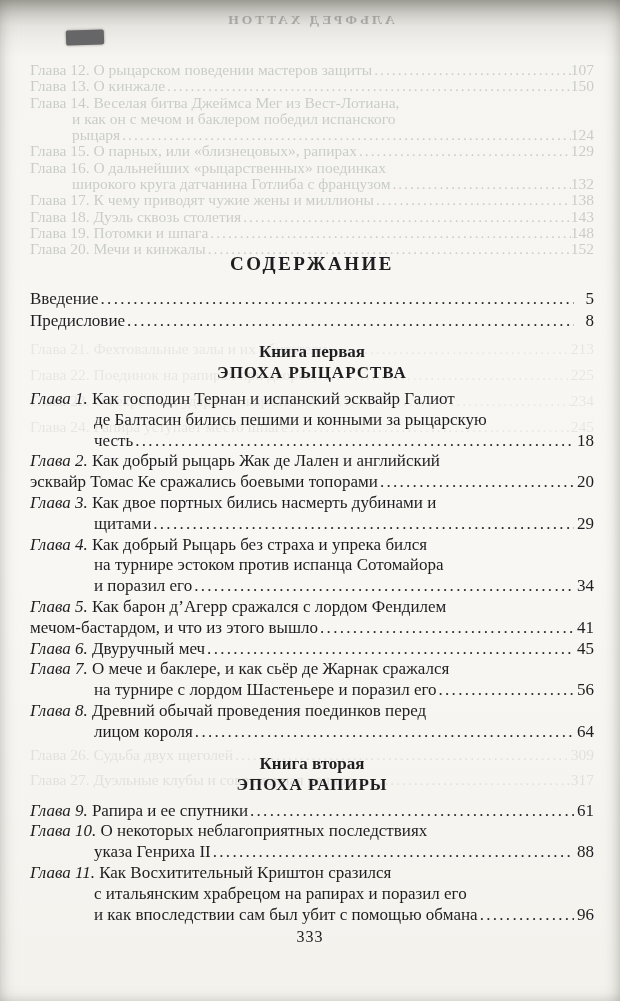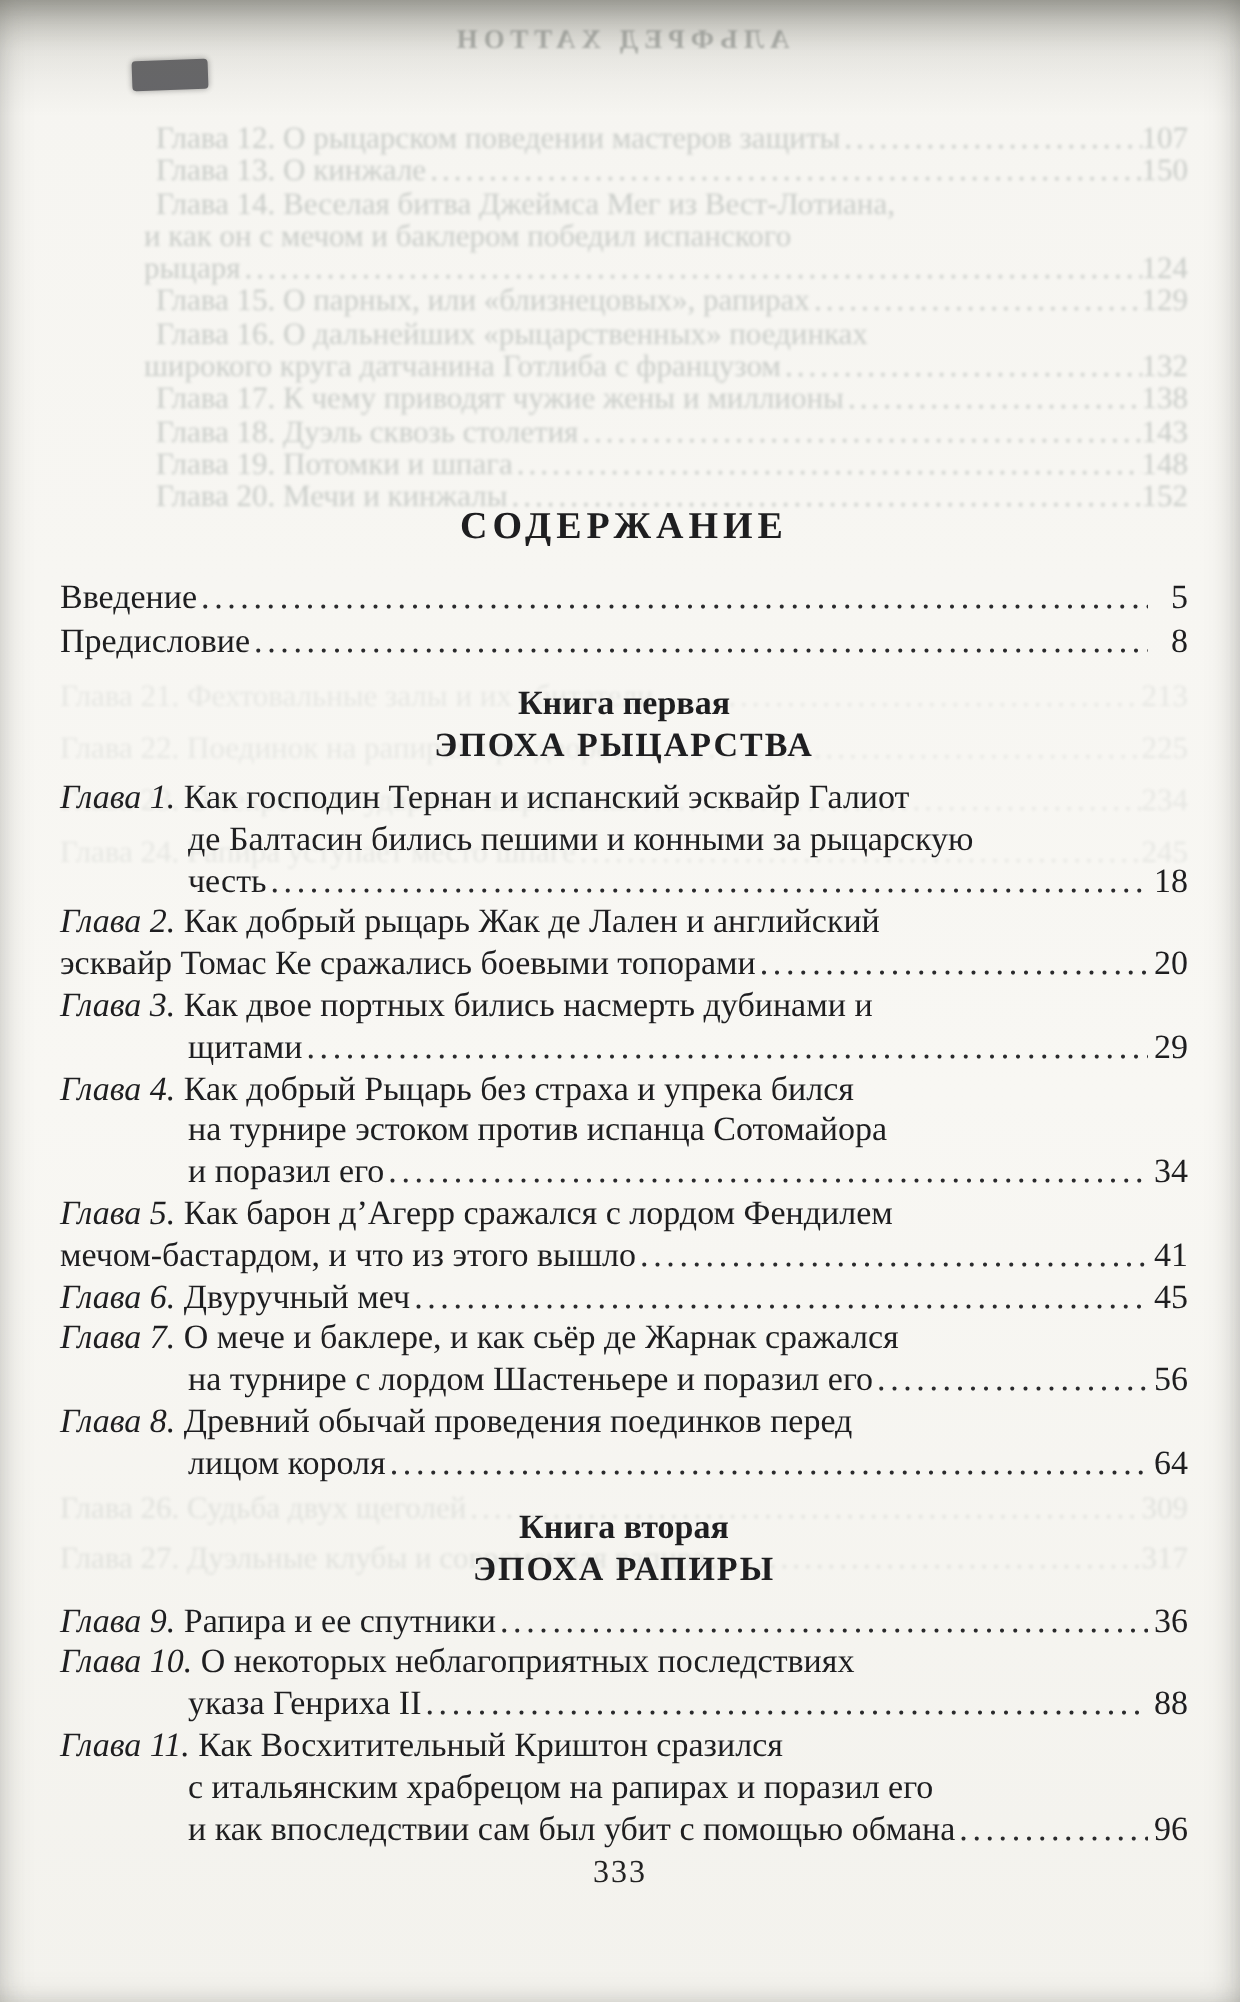--- a/index.html
+++ b/index.html
@@ -16,21 +16,21 @@
   }
   .scan-edge { position:absolute; top:0; left:0; right:0; height:58px; z-index:5; pointer-events:none;
     background:linear-gradient(180deg, rgba(118,118,110,.32), rgba(118,118,110,.10) 45%, rgba(118,118,110,0)); }
   .scan-mark { position:absolute; left:66px; top:30px; width:38px; height:15px; background:#46464a;
     border-radius:2px; transform:rotate(-2deg); opacity:.82; box-shadow:0 0 3px rgba(0,0,0,.45); z-index:4; }
 
   
   .bleed { position:absolute; left:30px; right:26px; color:#55635f; filter:blur(.7px);
     font-size:15.5px; z-index:1; }
   .bleed-top { top:62px; opacity:.28; }
-  .bleed-top .bleed-line { line-height:16.3px;margin-left:48px; }
+  .bleed-top .bleed-line { line-height:16.3px; }
   .bleed-mid { top:336px; opacity:.10; }
   .bleed-mid .bleed-line { line-height:26px; }
   .bleed-bot { top:742px; opacity:.13; }
   .bleed-bot .bleed-line { line-height:25px; }
   .bleed-line { display:flex; align-items:baseline; white-space:nowrap; }
   .bleed-line.indent { margin-left:42px; }
   .bleed-head { position:absolute; top:12px; left:0; right:0; text-align:center; z-index:1;
     transform:scaleX(-1); font-size:13.5px; font-weight:bold; letter-spacing:3px;
     color:#6e736f; opacity:.5; filter:blur(.6px); }
 
@@ -245,21 +245,21 @@
           </div>
         </section>
         <section class="book">
           <h2 class="book-title">Книга вторая</h2>
           <h3 class="book-subtitle">ЭПОХА РАПИРЫ</h3>
           <div class="chapter-list">
             <div class="toc-entry">
               <div class="toc-line last">
                 <span class="line-text"><span class="ch-label">Глава 9.</span> <span>Рапира и ее спутники</span></span>
                 <span class="dots">................................................................................................................................................................</span>
-                <span class="pg">36</span>
+                <span class="pg">61</span>
               </div>
             </div>
             <div class="toc-entry">
               <div class="toc-line"><span class="line-text"><span class="ch-label">Глава 10.</span> <span>О некоторых неблагоприятных последствиях</span></span></div>
               <div class="toc-line indent last">
                 <span class="line-text"><span>указа Генриха II</span></span>
                 <span class="dots">................................................................................................................................................................</span>
                 <span class="pg">88</span>
               </div>
             </div>

